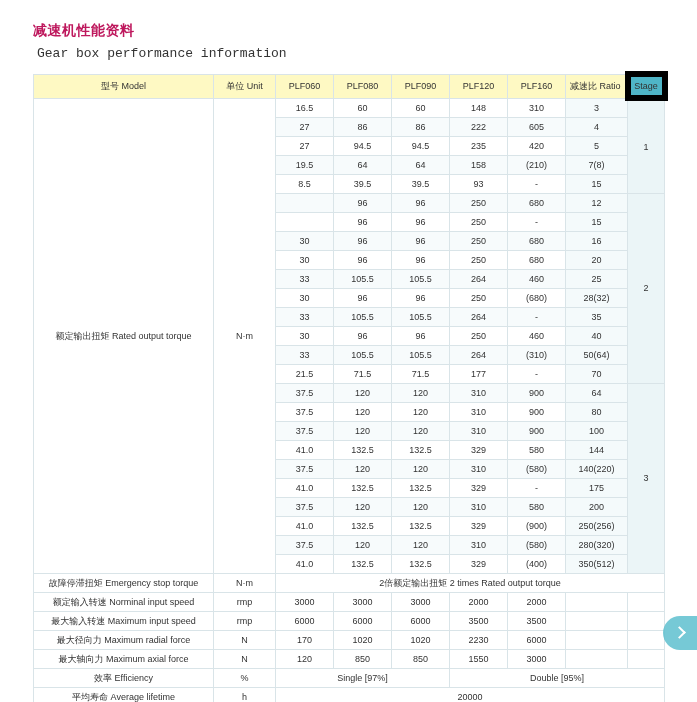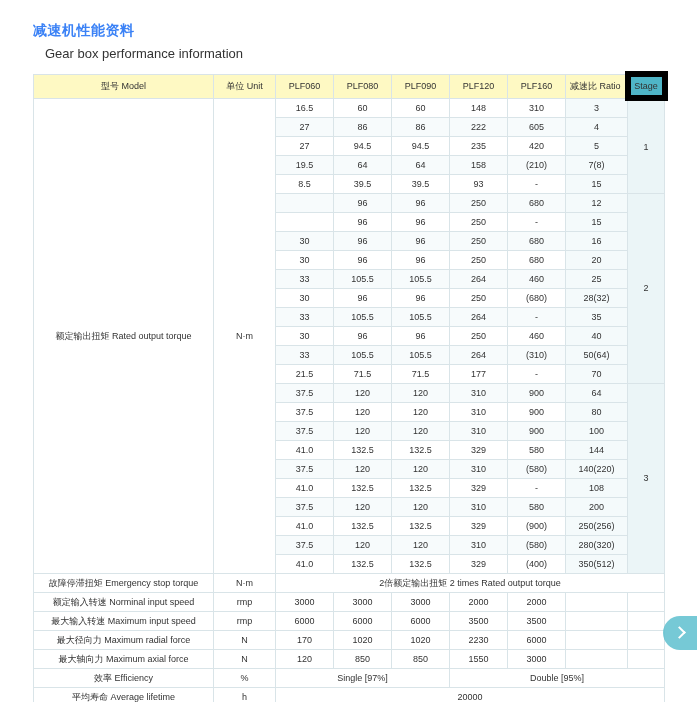--- a/index.html
+++ b/index.html
@@ -16,28 +16,29 @@
     overflow: hidden;
   }
   .page {
     padding: 22px 33px 0 33px;
     box-sizing: border-box;
     width: 697px;
   }
   .title-cn {
     font-size: 14px;
     font-weight: bold;
-    color: #3b82f6;
+    color: #be185d;
     margin: 0 0 6px 0;
     letter-spacing: 0.5px;
   }
   .title-en {
     font-size: 13px;
     color: #333333;
-    margin: 0 0 10px 12px;
+    margin: 0 0 10px 4px;
+    font-family: Liberation Mono, monospace;
   }
   table.spec {
     border-collapse: collapse;
     width: 631px;
     table-layout: fixed;
     font-size: 9px;
   }
   table.spec th, table.spec td {
     border: 1px solid #d9e4e8;
     text-align: center;
@@ -306,21 +307,21 @@
         <td class="data">310</td>
         <td class="data">(580)</td>
         <td class="ratio-cell">140(220)</td>
       </tr>
       <tr>
         <td class="data">41.0</td>
         <td class="data">132.5</td>
         <td class="data">132.5</td>
         <td class="data">329</td>
         <td class="data">-</td>
-        <td class="ratio-cell">108</td>
+        <td class="ratio-cell">175</td>
       </tr>
       <tr class="alt">
         <td class="data">37.5</td>
         <td class="data">120</td>
         <td class="data">120</td>
         <td class="data">310</td>
         <td class="data">580</td>
         <td class="ratio-cell">200</td>
       </tr>
       <tr>

